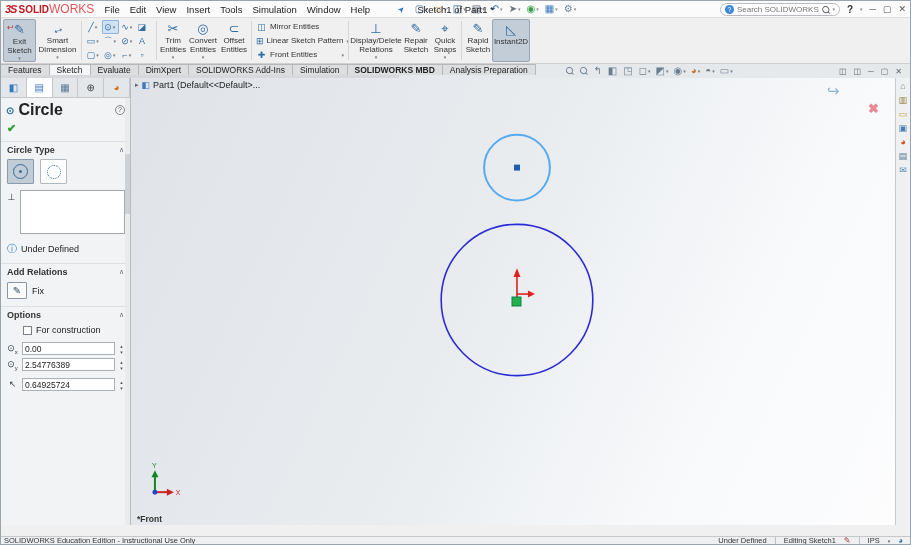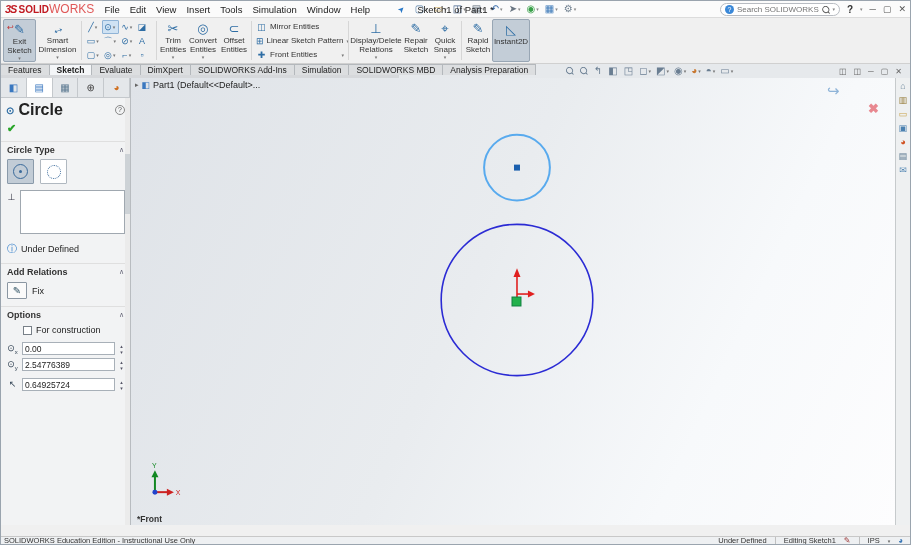--- a/index.html
+++ b/index.html
@@ -340,26 +340,26 @@
     <div class="bbtn hl" style="width:38px">
       <span class="bico">◺</span>
       <span class="blab">Instant2D</span>
     </div>
   </div>
 
   <div class="tabrow">
     <span class="ctabs">
 
     <span class="ctab" style="background: rgb(220, 222, 224); font-weight: normal;">Features</span>
-        <span class="ctab" style="background: rgb(244, 246, 248); font-weight: bold; padding-left: 7px;">Sketch</span>
+        <span class="ctab" style="background: rgb(244, 246, 248); font-weight: normal; padding-left: 7px;">Sketch</span>
         <span class="ctab" style="background: rgb(220, 222, 224); font-weight: normal;">Evaluate</span>
         <span class="ctab" style="background: rgb(220, 222, 224); font-weight: normal;">DimXpert</span>
         <span class="ctab" style="background: rgb(220, 222, 224); font-weight: normal;">SOLIDWORKS Add-Ins</span>
         <span class="ctab" style="background: rgb(220, 222, 224); font-weight: normal;">Simulation</span>
-        <span class="ctab" style="background: rgb(220, 222, 224); font-weight: normal;">SOLIDWORKS MBD</span>
+        <span class="ctab" style="background: rgb(220, 222, 224); font-weight: bold;">SOLIDWORKS MBD</span>
         <span class="ctab" style="background: rgb(220, 222, 224); font-weight: normal;">Analysis Preparation</span>
       </span>
     <span class="headsup">
 
         <span class="hic">
           <span class="hg mg">Ϙ</span>
           <span class="hcar"></span>
         </span>
 
         <span class="hic">

